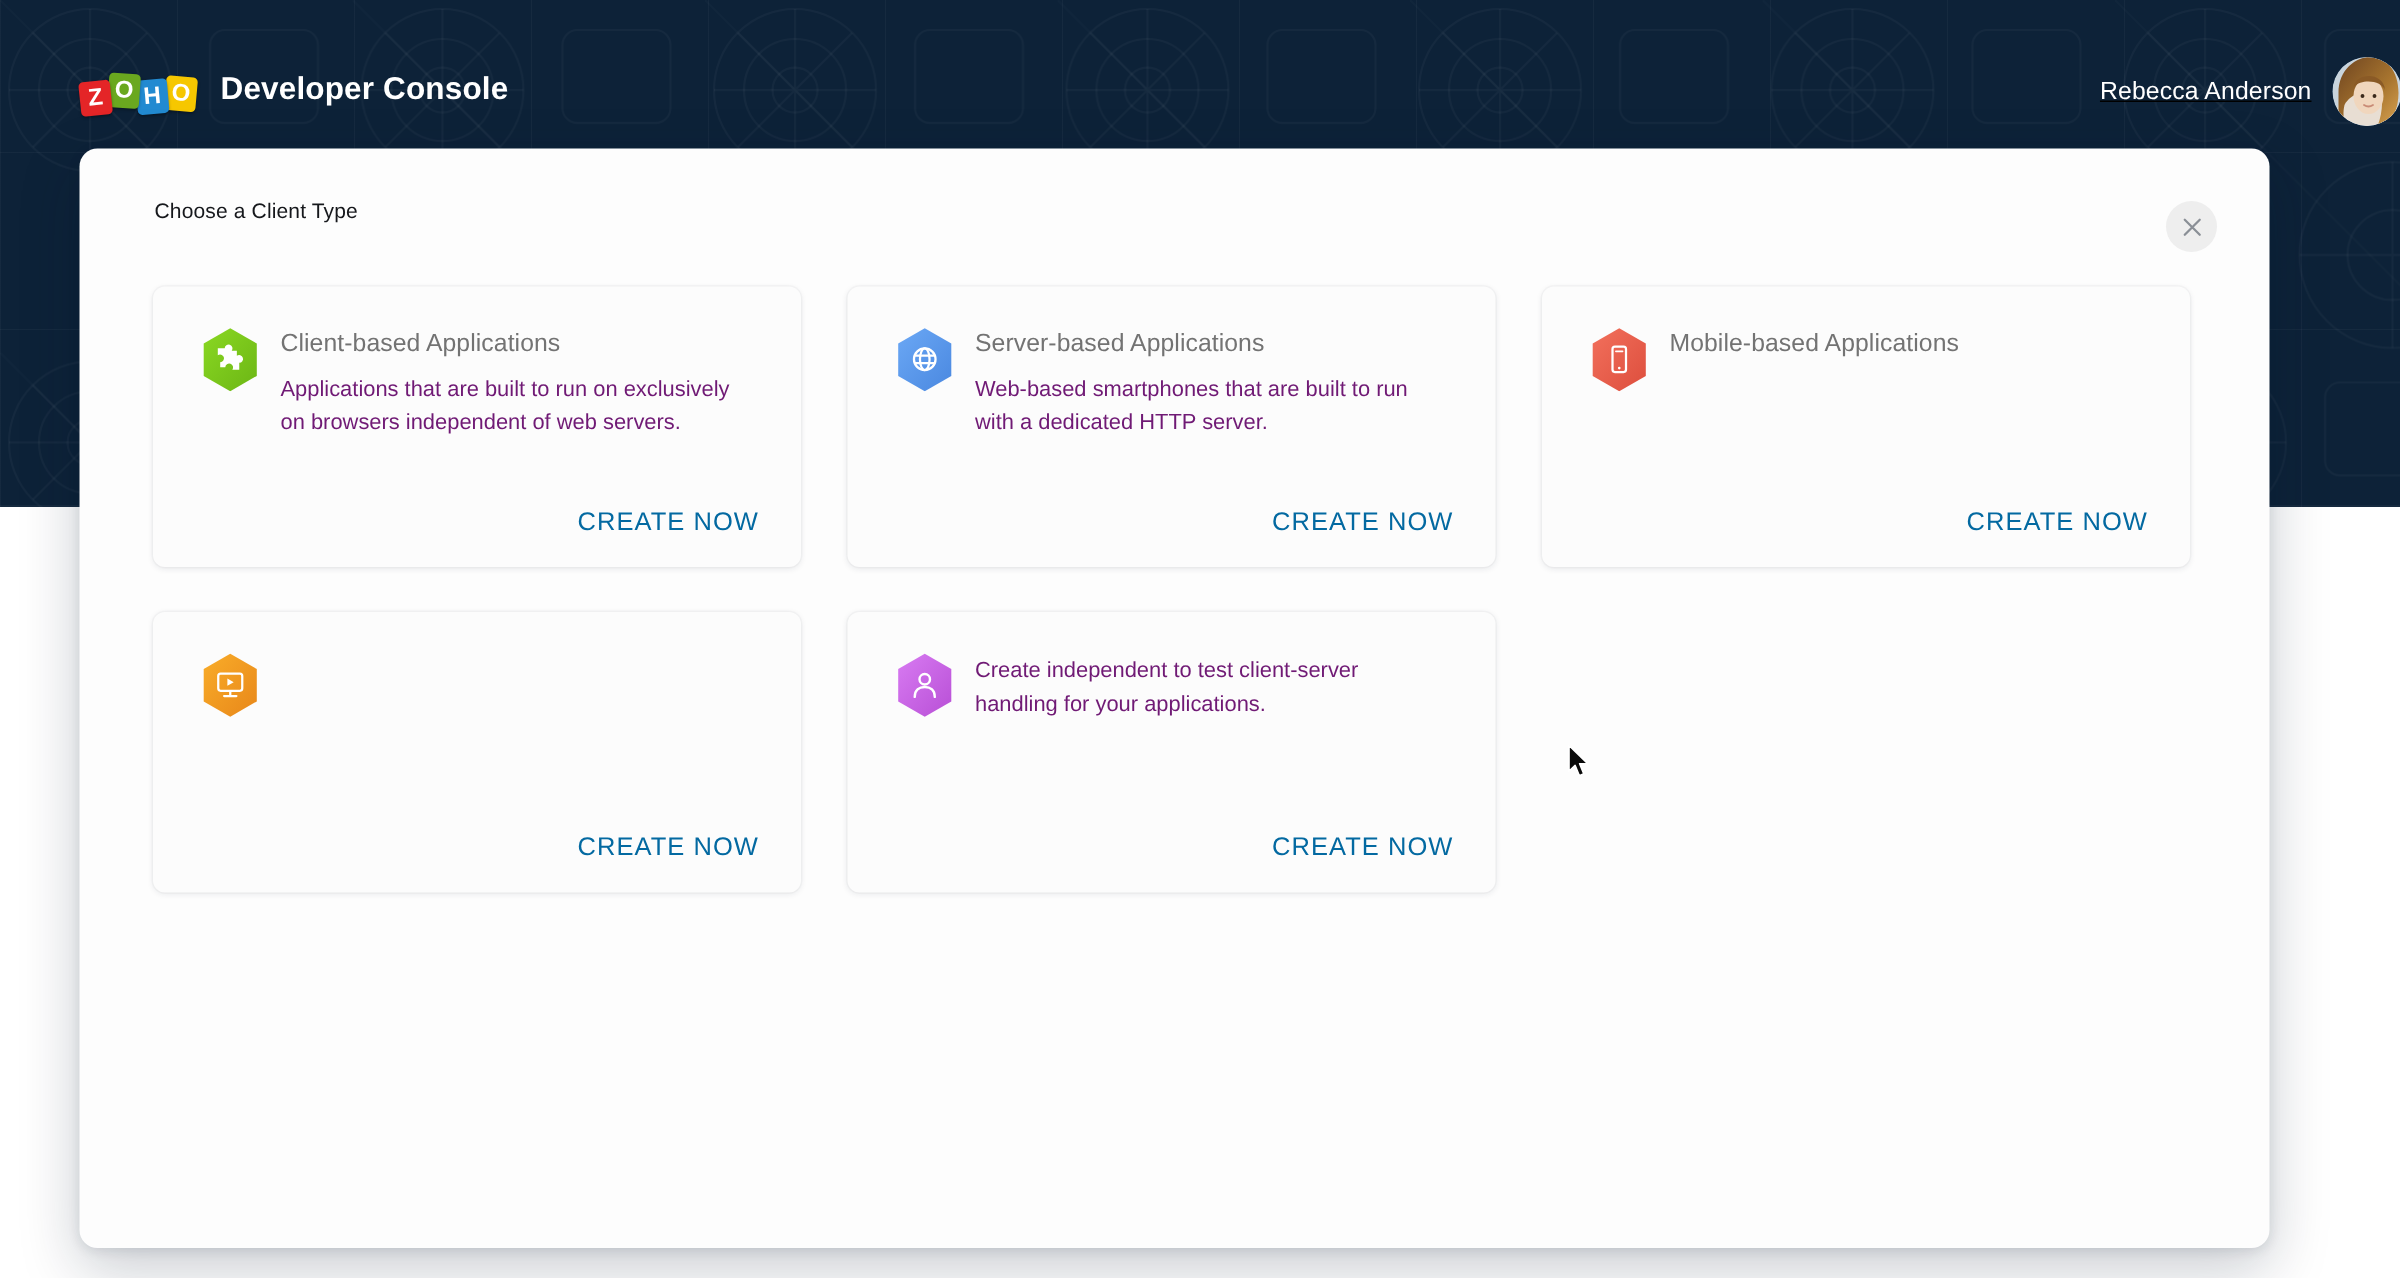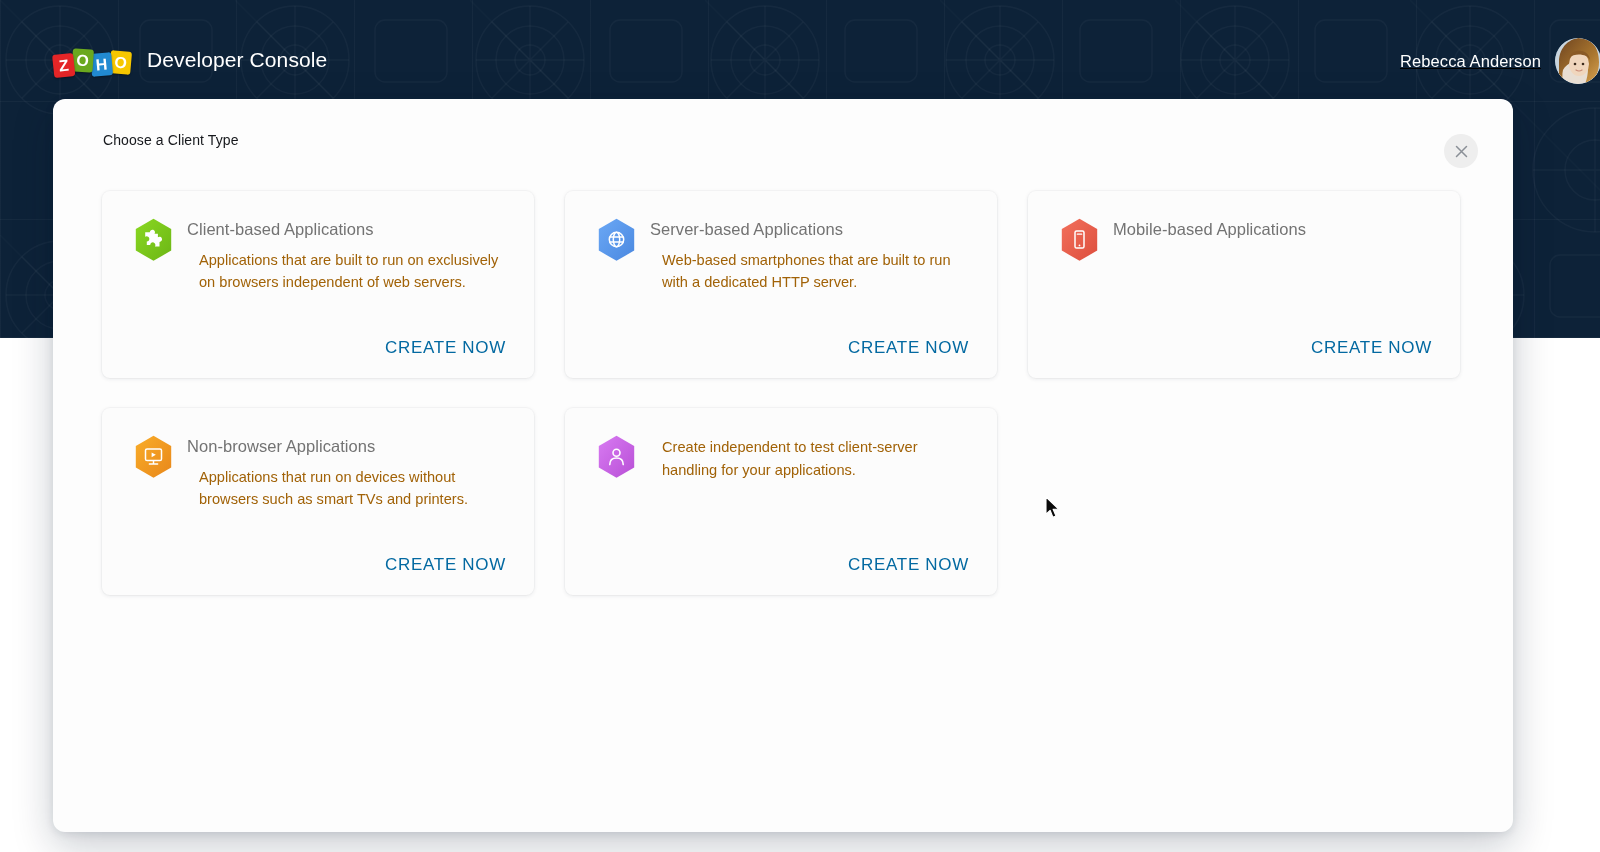--- a/index.html
+++ b/index.html
@@ -76,21 +76,21 @@
     position: relative;
   }
   .tile.t0 { background: #e42527; transform: rotate(-6deg) translateY(2px); z-index: 4; }
   .tile.t1 { background: #6aa81f; transform: rotate(4deg) translateY(-3px); margin-left: -2px; z-index: 3; }
   .tile.t2 { background: #228ad1; transform: rotate(-5deg) translateY(1px); margin-left: -2px; z-index: 2; }
   .tile.t3 { background: #f6c700; transform: rotate(5deg) translateY(-1px); margin-left: -2px; z-index: 1; }
 
   .app-title {
     color: #ffffff;
     font-size: 21px;
-    font-weight: normal;
+    font-weight: bold;
     letter-spacing: 0.1px;
   }
 
   .user-area {
     position: absolute;
     right: 0;
     top: 38px;
     display: flex;
     align-items: center;
     gap: 14px;
@@ -194,24 +194,23 @@
 
   .card-title {
     font-size: 16.5px;
     color: #737373;
     line-height: 1.25;
     margin-bottom: 9px;
     letter-spacing: 0.05px;
   }
   .card-desc {
     font-size: 14.6px;
-    color: #a16207;
+    color: #701a75;
     line-height: 1.55;
     max-width: 300px;
-    margin-left: 12px;
   }
 
   .create-now {
     position: absolute;
     right: 28px;
     bottom: 20px;
     font-size: 17px;
     letter-spacing: 0.7px;
     color: #0369a1;
     font-weight: normal;
@@ -389,24 +388,20 @@
                     <stop offset="100%" stop-color="#e8871a"></stop>
               </linearGradient>
                 </defs>
               <path d="M19.5 0.8 L37.2 11 V32.6 L19.5 42.8 L1.8 32.6 V11 Z" fill="url(#g4)"></path>
               <rect x="11.5" y="14" width="16" height="11.5" rx="1.6" fill="none" stroke="#ffffff" stroke-width="1.5"></rect>
               <path d="M17.6 17.4 L21.8 19.8 L17.6 22.2 Z" fill="#ffffff"></path>
               <path d="M15.4 29 H23.6" stroke="#ffffff" stroke-width="1.5" stroke-linecap="round"></path>
               <path d="M19.5 25.5 V29" stroke="#ffffff" stroke-width="1.5"></path>
             </svg>
           </span>
-          <div class="card-text">
-            <div class="card-title">Non-browser Applications</div>
-            <div class="card-desc">Applications that run on devices without browsers such as smart TVs and printers.</div>
-          </div>
         </div>
         <button class="create-now">CREATE NOW</button>
       </div>
 
       <div class="card">
         <div class="card-inner">
           <span class="hex">
             <svg viewBox="0 0 39 43" aria-hidden="true">
               <defs>
                   <linearGradient id="g5" x1="0" y1="0" x2="1" y2="1">

